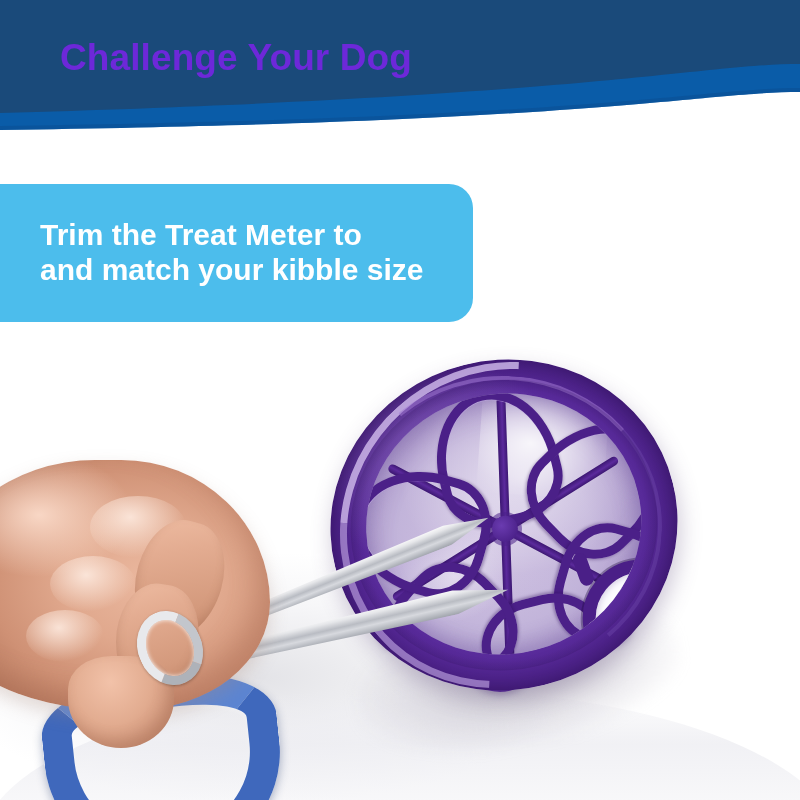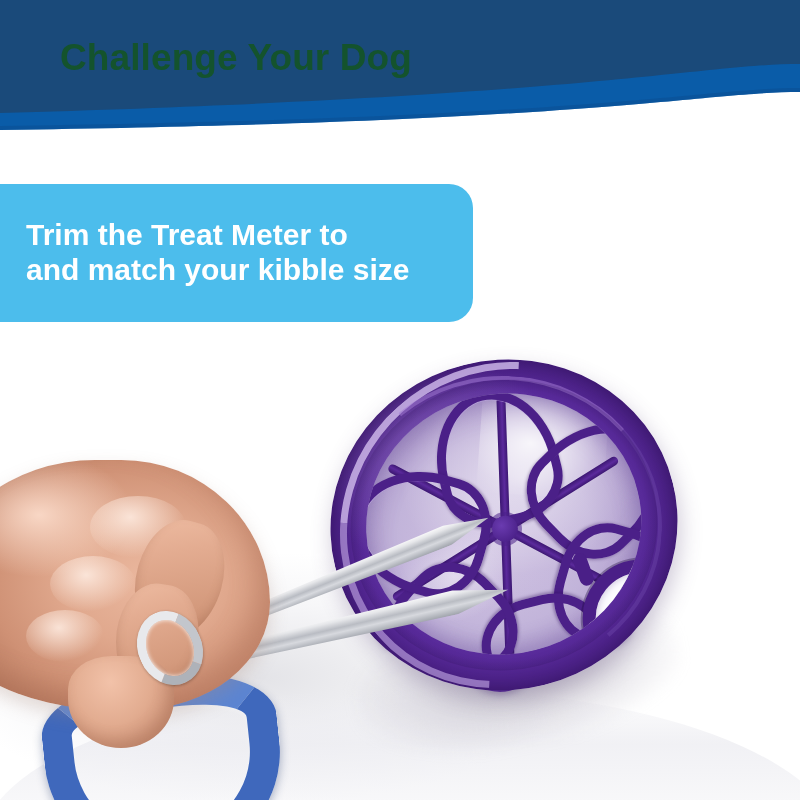--- a/index.html
+++ b/index.html
@@ -242,31 +242,31 @@
   }
 
   
   .header{
     position:absolute;left:0;top:0;width:800px;height:140px;overflow:hidden;
   }
   .header svg{position:absolute;left:0;top:0;}
   .header-title{
     position:absolute;left:60px;top:0;height:116px;
     display:flex;align-items:center;
-    font-size:37px;font-weight:bold;color:#14532d;
+    font-size:37px;font-weight:bold;color:#6d28d9;
     letter-spacing:.1px;white-space:nowrap;
   }
 
   
   .callout{
     position:absolute;left:0;top:184px;width:473px;min-height:138px;
     background:#4cbdec;
     border-radius:0 24px 24px 0;
     box-sizing:border-box;
-    padding:14px 18px 16px 26px;
+    padding:14px 18px 16px 40px;
     display:flex;flex-direction:column;justify-content:center;
   }
   .callout-line{
     color:#ffffff;font-size:30px;font-weight:bold;line-height:1.18;
     white-space:nowrap;
   }
 </style>
 </head>
 <body>
 

